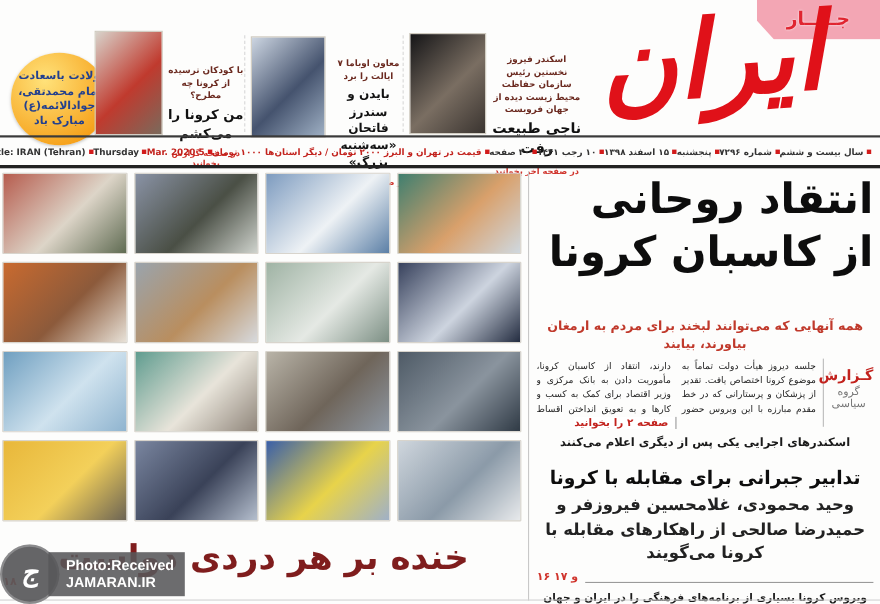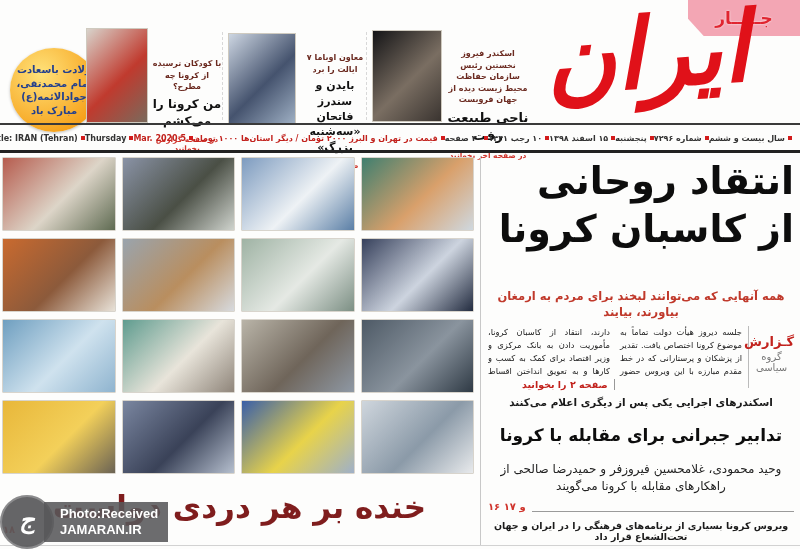--- a/index.html
+++ b/index.html
@@ -84,21 +84,21 @@
   .report-label .rl2 { color:#777; font-size:10px; margin-top:2px; }
   .lead-text { flex:1; font-size:8.3px; color:#222; line-height:1.55; text-align:justify;
     column-count:2; column-gap:10px; column-rule:none; overflow:hidden; height:56px; }
   .lead-pageref { position:absolute; left:2px; bottom:-2px; background:#fff;
     color:#c2221d; font-size:9.5px; font-weight:900; padding-right:6px;
     border-right:1px solid #999;margin-left:32px; }
   .art { margin-top:8px; text-align:center; }
   .art .kicker { font-size:10.5px; font-weight:bold; color:#1a1a1a; }
   .art .headline { font-size:17px; font-weight:700; color:#0d0d0d; margin-top:17px;
     letter-spacing:-0.5px; }
-  .art .deck { font-size:12px; font-weight:normal; color:#222; margin-top:16px; line-height:1.45; }
+  .art .deck { font-size:15px; font-weight:bold; color:#222; margin-top:4px; line-height:1.45; }
   .art3 .kicker { font-size:9.5px; }
   .pages-row { display:flex; direction:ltr; align-items:flex-end; gap:6px; margin-top:5px; }
   .pages-row .pg { color:#d0342c; font-size:10px; font-weight:bold; white-space:nowrap; }
   .pages-row .ln { flex:1; height:1px; background:#9a9a9a; }
 </style>
 </head>
 <body>
 
 <div id="page">
 

